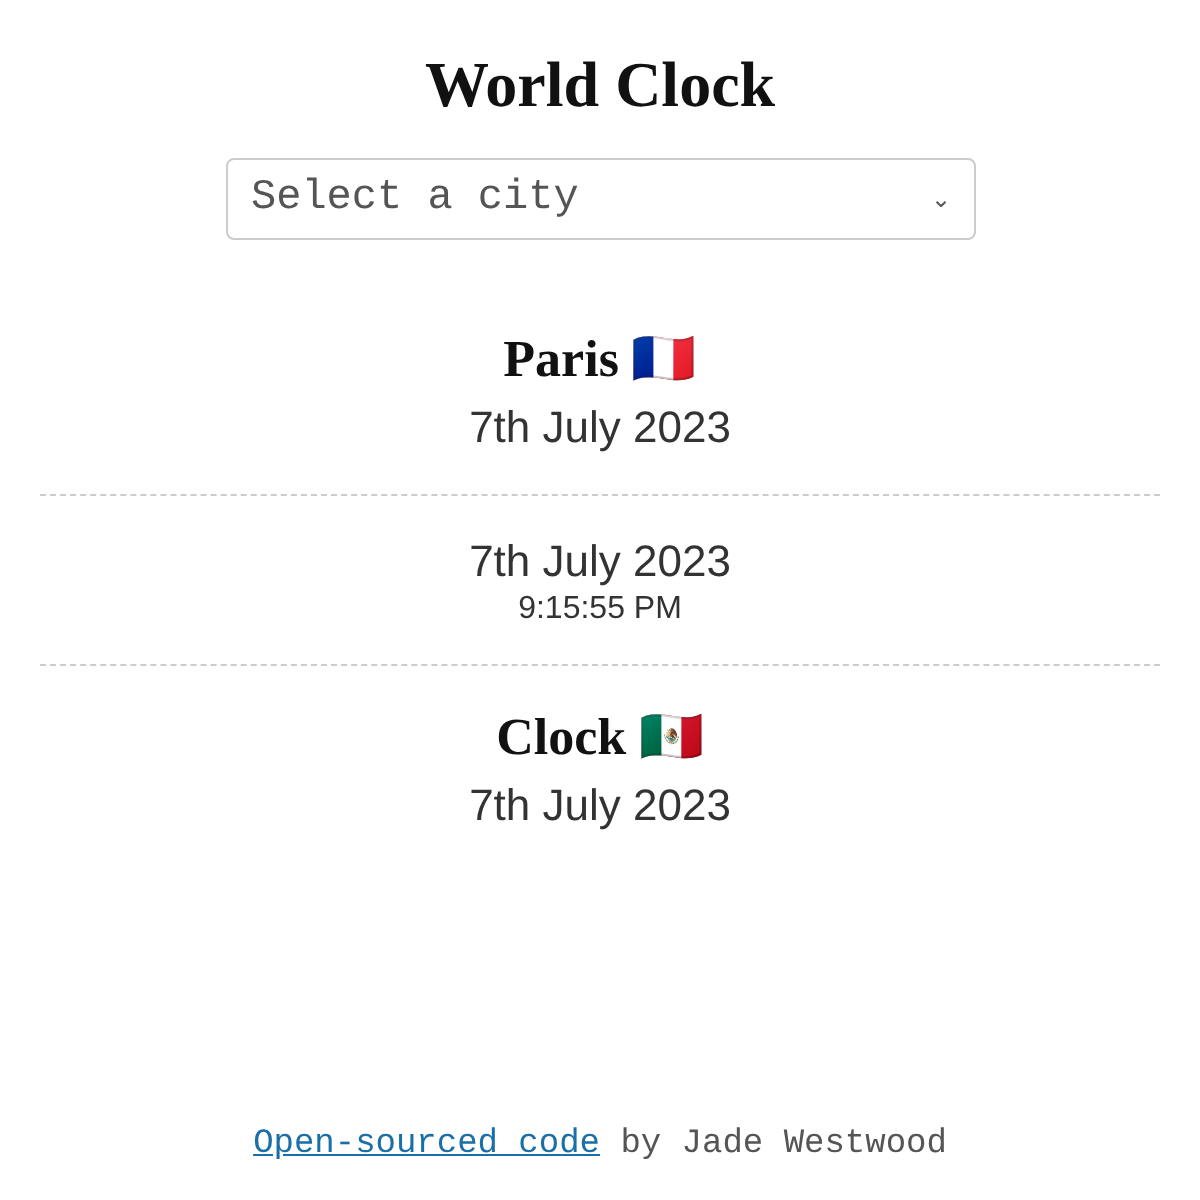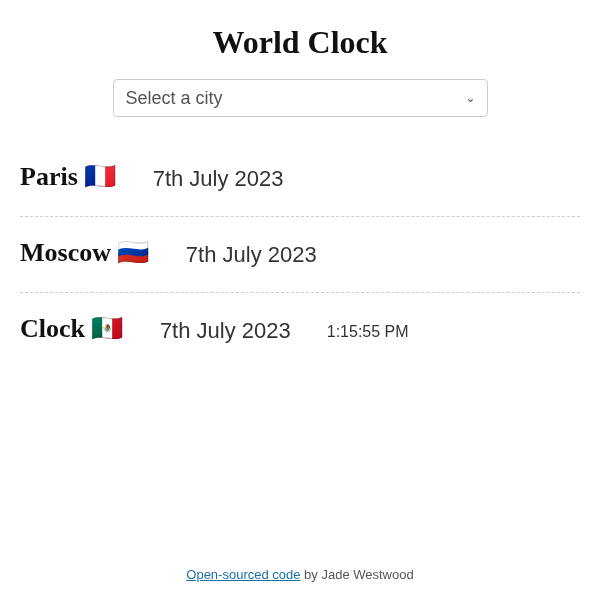--- a/index.html
+++ b/index.html
@@ -39,29 +39,29 @@
 
     .city-select-wrapper {
       width: 375px;
       margin-bottom: 24px;
       position: relative;
     }
 
     .city-select {
       width: 100%;
       padding: 8px 36px 8px 12px;
-      font-size: 18px;
+      font-size: 21px;
       color: #555;
       border: 1px solid #ccc;
       border-radius: 4px;
       background: #fff;
       appearance: none;
       -webkit-appearance: none;
       cursor: pointer;
-      font-family: Liberation Sans, sans-serif;
+      font-family: Liberation Mono, monospace;
     }
 
     .select-chevron {
       position: absolute;
       right: 12px;
       top: 50%;
       transform: translateY(-50%);
       pointer-events: none;
       color: #555;
       font-size: 12px;
@@ -71,24 +71,23 @@
       width: 100%;
       display: flex;
       flex-direction: column;
       align-items: center;
     }
 
     .clock-entry {
       width: 100%;
       padding: 20px 0 18px 0;
       display: flex;
-      flex-direction: row;
+      flex-direction: column;
       align-items: center;
       border-bottom: 1px dashed #ccc;
-      gap: 36px;
     }
 
     .clock-entry:last-child {
       border-bottom: none;
     }
 
     .city-name {
       font-size: 26px;
       font-weight: 900;
       color: #111;
@@ -105,23 +104,23 @@
 
     .city-time {
       font-size: 16px;
       color: #333;
       font-family: Arial, sans-serif;
     }
 
     .footer {
       margin-top: auto;
       padding: 10px 0 8px 0;
-      font-size: 13px;
+      font-size: 17px;
       color: #555;
-      font-family: Liberation Sans, sans-serif;
+      font-family: Liberation Mono, monospace;
       text-align: left;
       position: absolute;
       bottom: 10px;
     }
 
     .footer a {
       color: #1a6fa8;
       text-decoration: underline;
     }
   </style>
@@ -137,26 +136,25 @@
     <option value="Paris">Paris</option><option value="Moscow">Moscow</option><option value="Cancun">Cancun</option><option value="New York">New York</option><option value="Tokyo">Tokyo</option><option value="London">London</option><option value="Sydney">Sydney</option></select>
     <span class="select-chevron">⌄</span>
   </div>
 
   <div class="clock-list" id="clock-list">
   <div class="clock-entry">
         <div class="city-name">Paris 🇫🇷</div>
         <div class="city-date">7th July 2023</div>
       </div>
       <div class="clock-entry">
-        <div class="city-name">Moscow 🇷🇺</div>
         <div class="city-date">7th July 2023</div>
+        <div class="city-time">9:15:55 PM</div>
       </div>
       <div class="clock-entry">
         <div class="city-name">Clock 🇲🇽</div>
         <div class="city-date">7th July 2023</div>
-        <div class="city-time">1:15:55 PM</div>
       </div>
     </div>
 </div>
 
 <div class="footer">
   <a href="#" id="footer-link">Open-sourced code</a><span id="footer-author"> by Jade Westwood</span>
 </div>
 
 </body></html>

